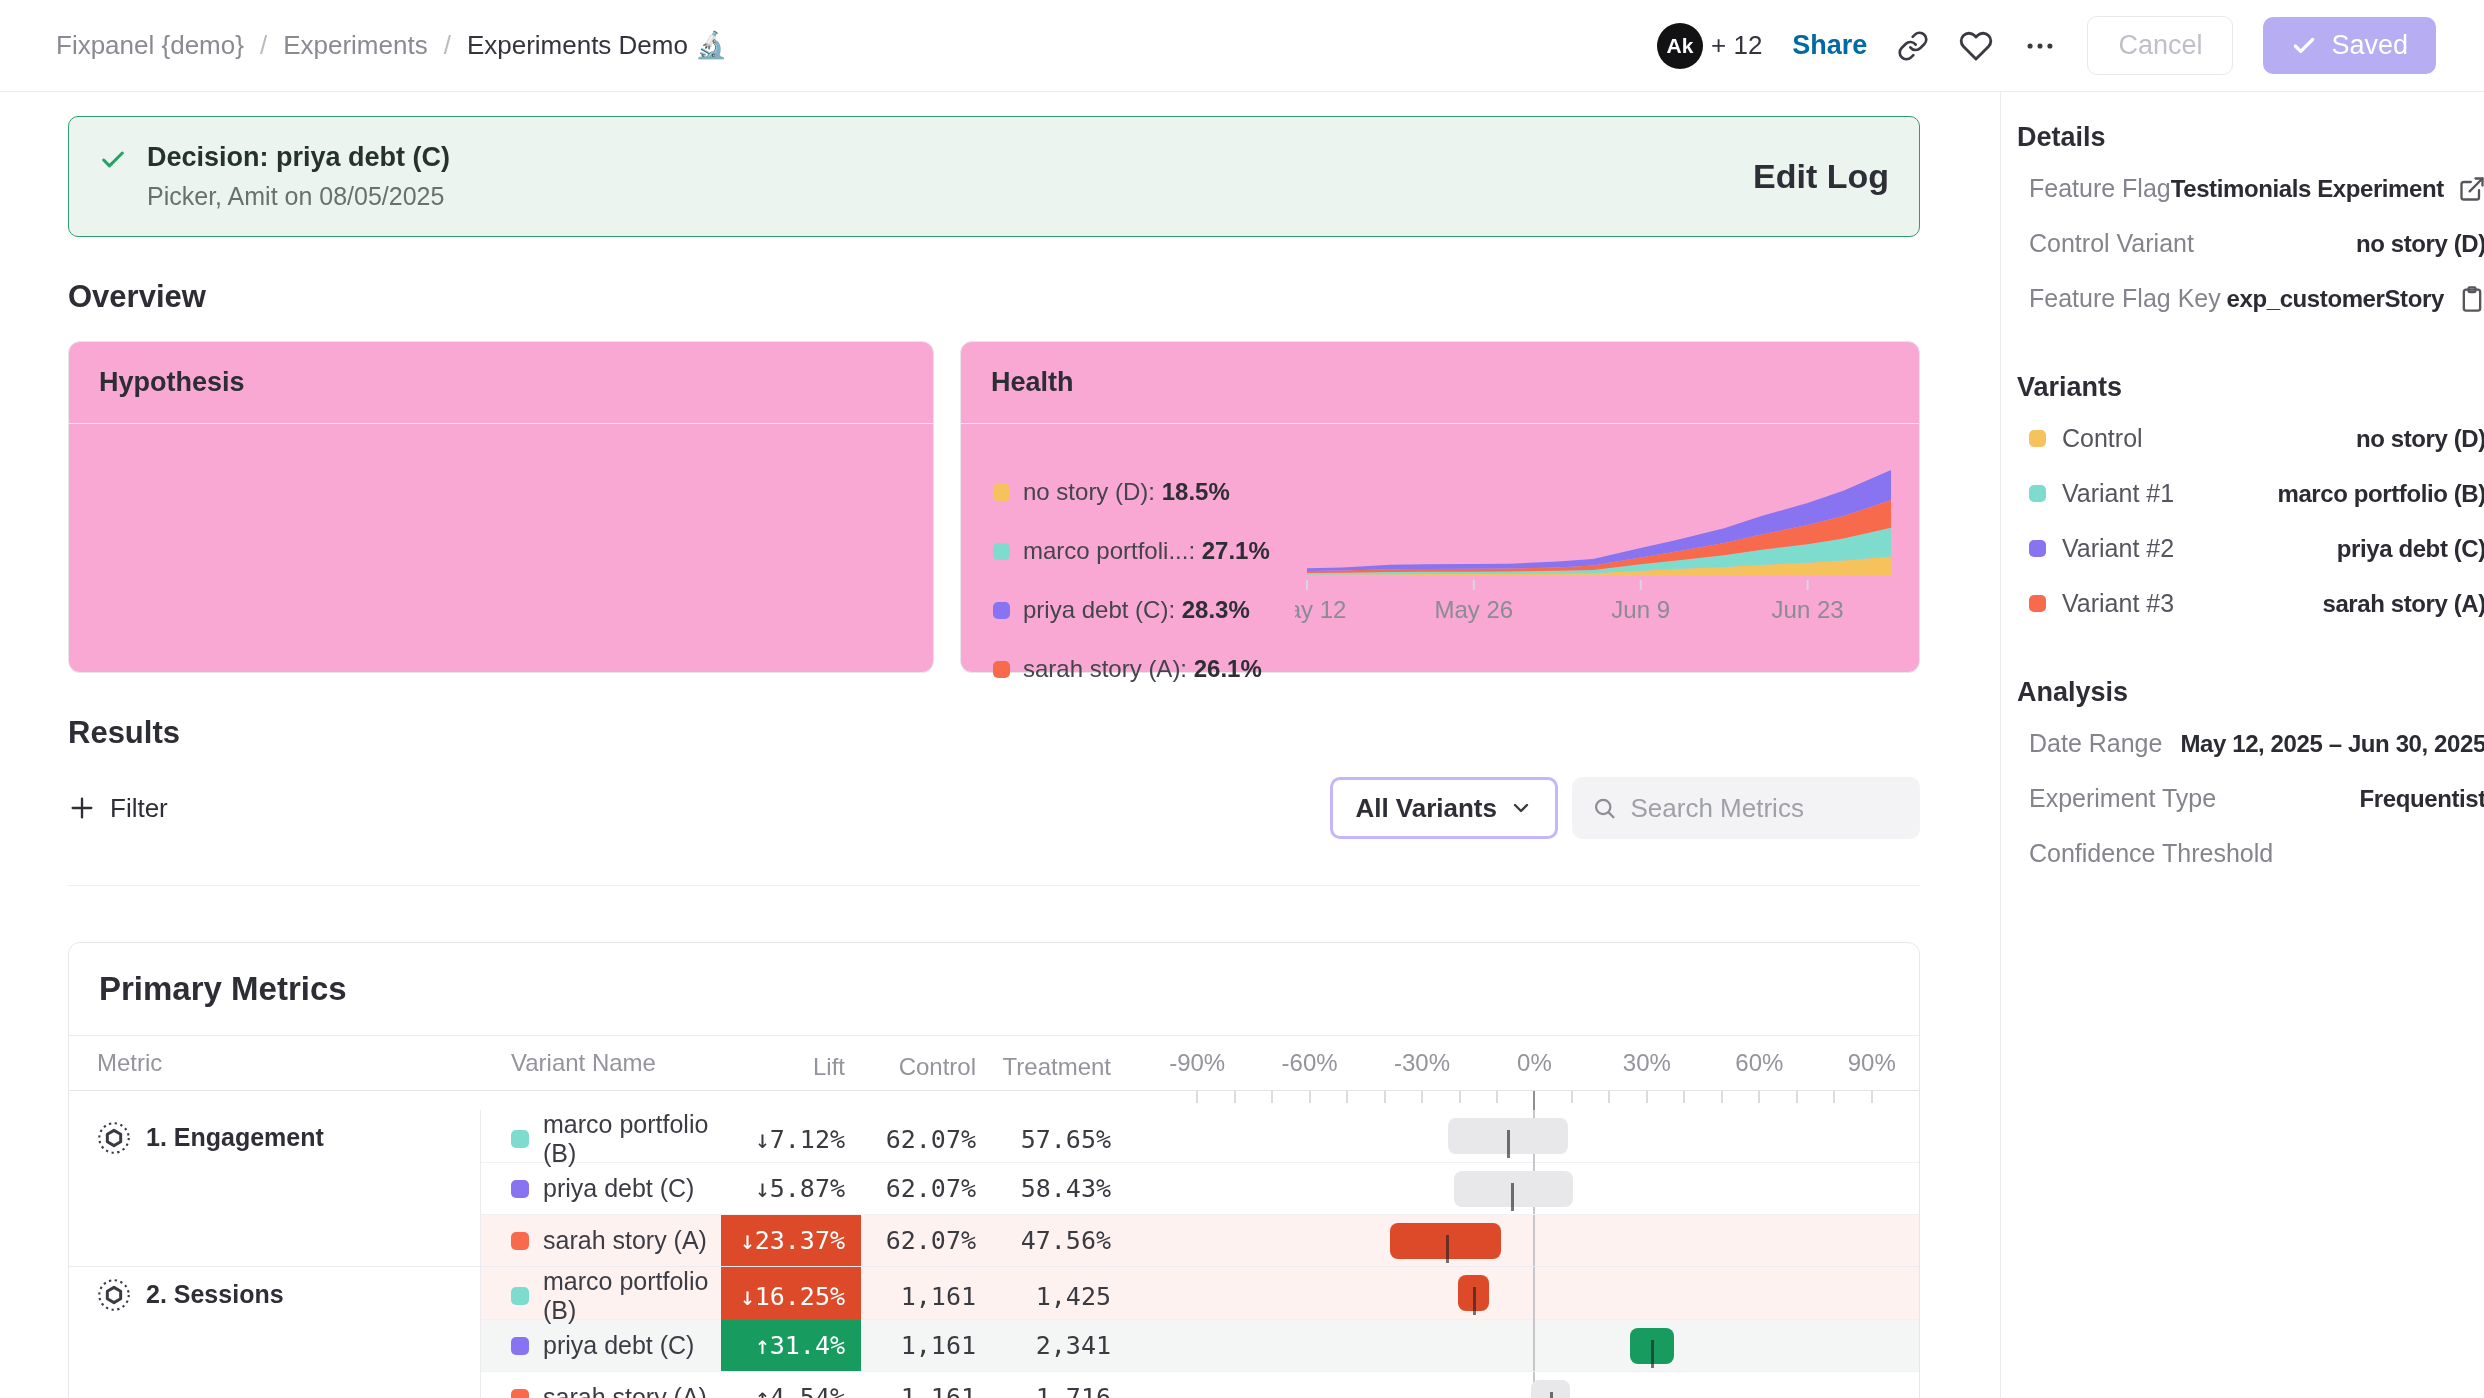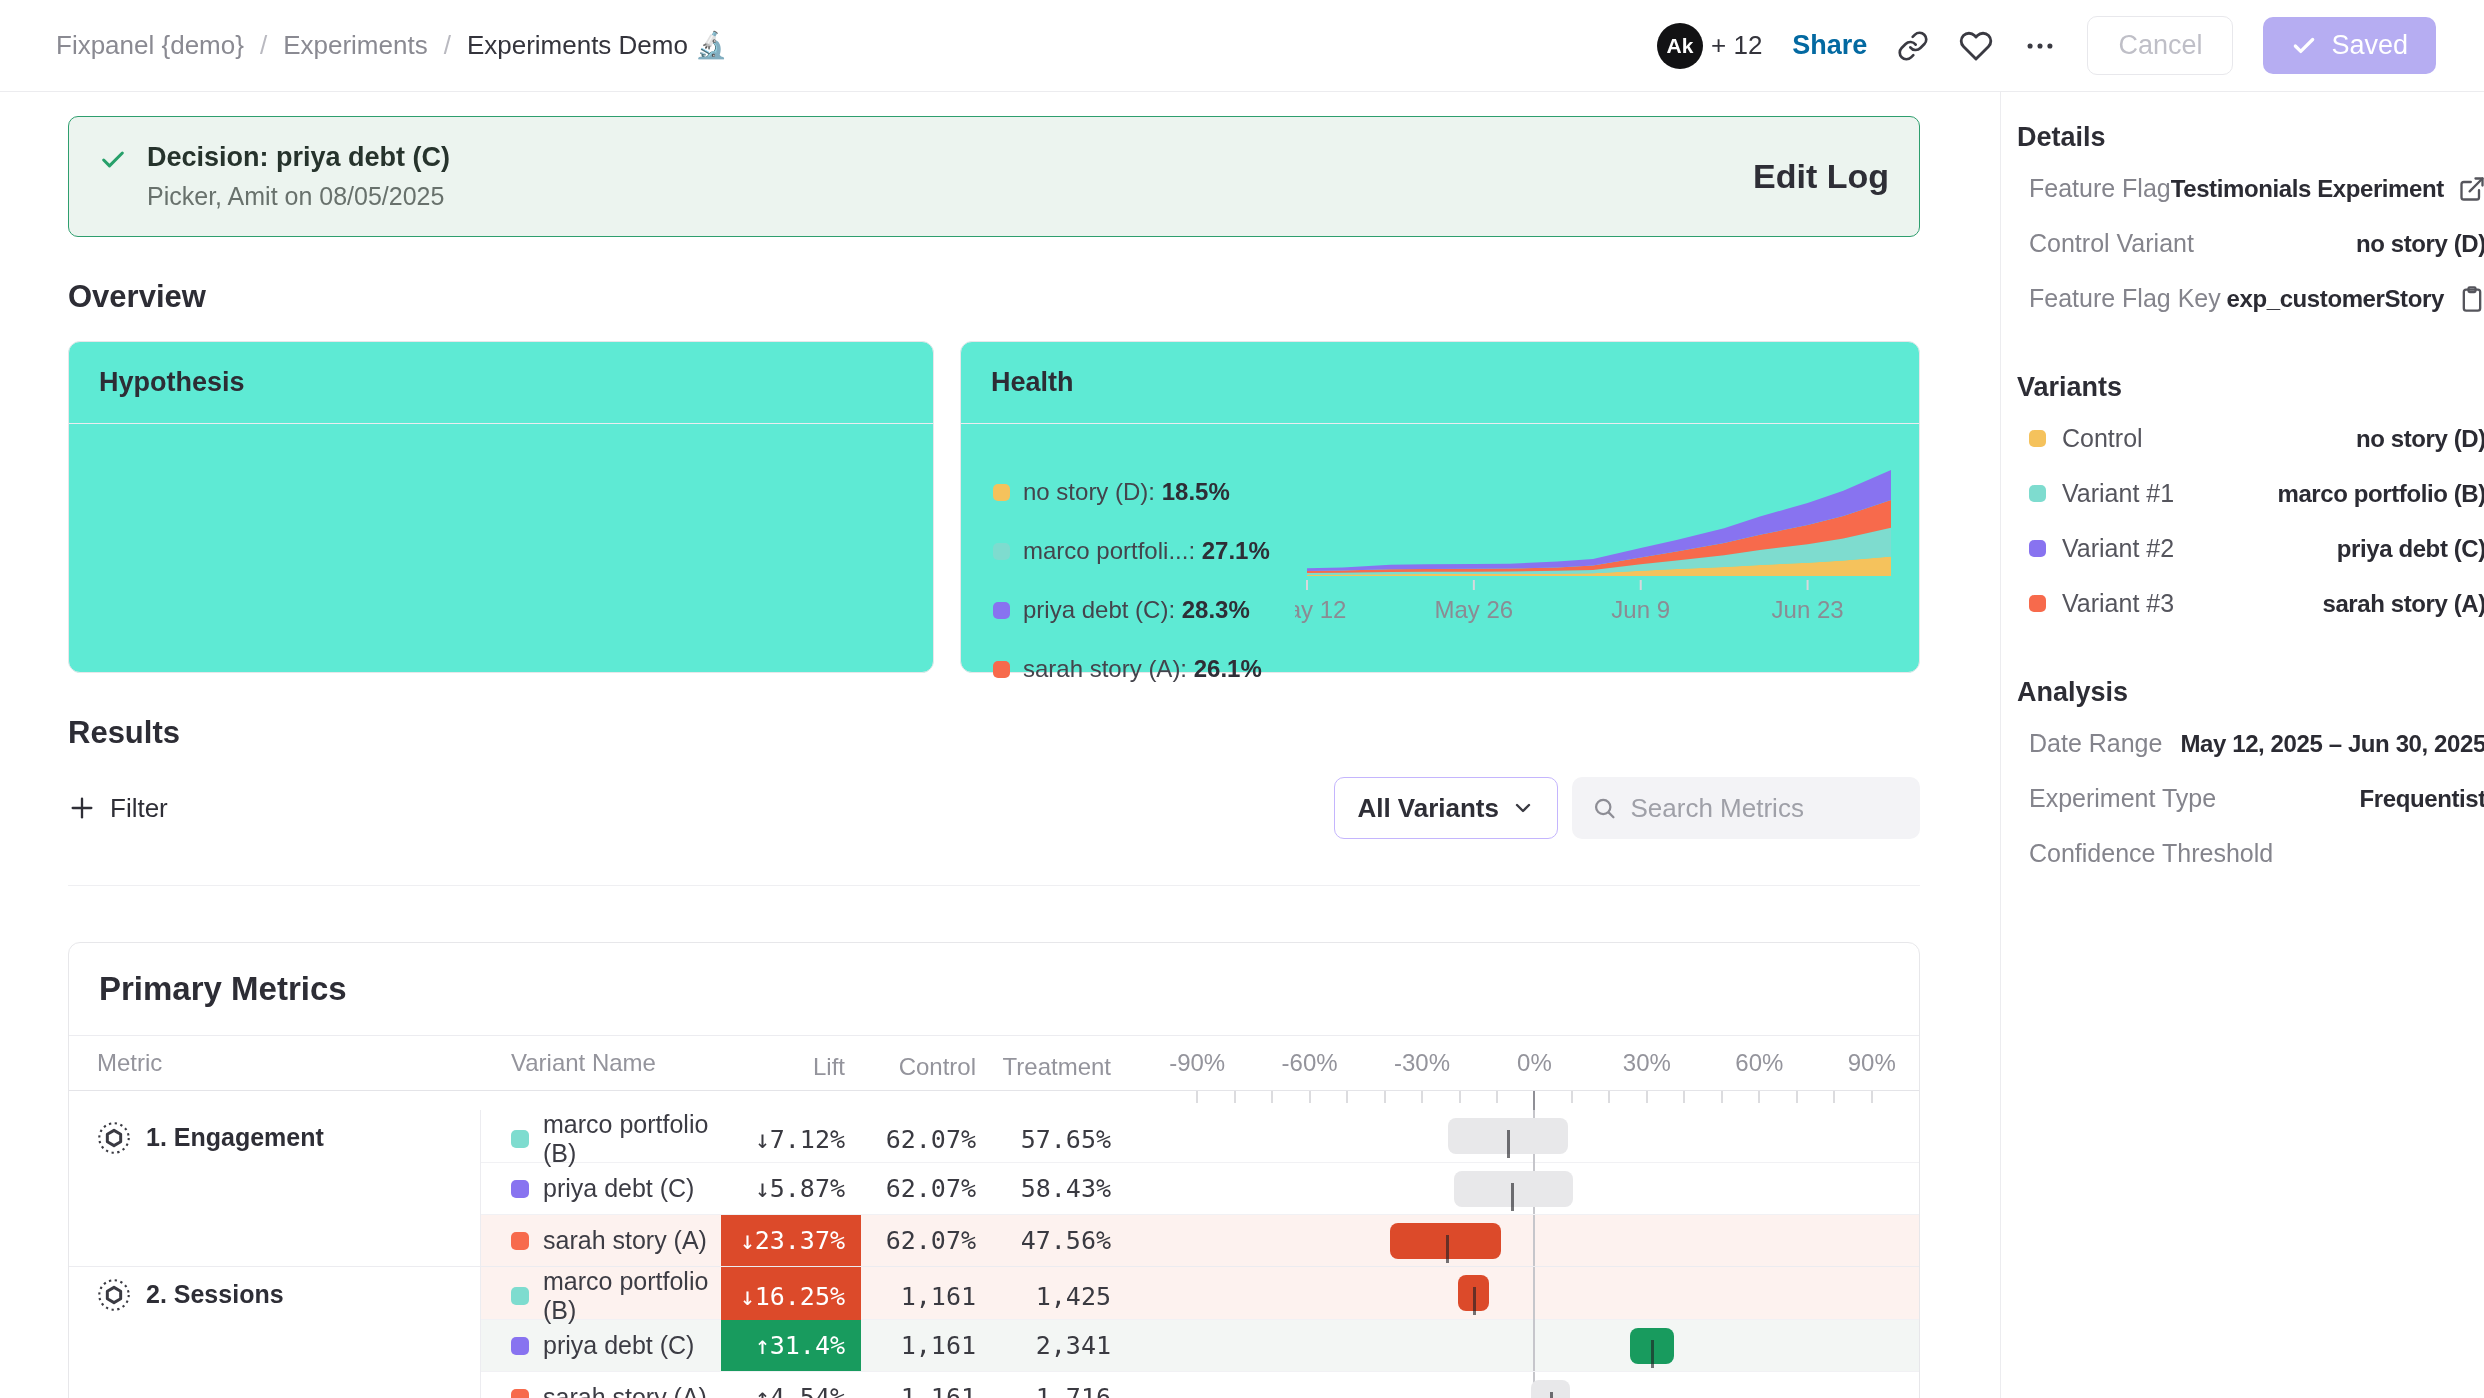--- a/index.html
+++ b/index.html
@@ -35,39 +35,39 @@
   .banner-check { margin-top:4px; align-self:flex-start; }
   .banner-text { margin-left:20px; }
   .banner-title { font-size:27px; font-weight:700; color:#26332c; }
   .banner-sub { font-size:25px; color:#68716c; margin-top:9px; }
   .banner-action { margin-left:auto; font-size:34px; font-weight:600; color:#2e2e36; cursor:pointer; }
 
   h2.section { font-size:31px; font-weight:700; color:#2d2d35; margin:42px 0 26px; }
 
   
   .cards-row { display:flex; gap:26px; }
-  .card { border:1px solid #e7e7ea; border-radius:12px; background:#5eead4; }
+  .card { border:1px solid #e7e7ea; border-radius:12px; background:#f9a8d4; }
   .card-h { height:332px; }
   .card-hypothesis { width:917px; }
   .card-health { flex:1; }
   .card-header { padding:25px 30px; font-size:27px; font-weight:700; color:#2d2d35;
     border-bottom:1px solid #ececf0; }
   .hyp-body { padding:30px; font-size:26px; line-height:1.45; color:#3a3a41; max-width:780px; }
   .health-body { display:flex; padding:34px 14px 10px 32px; }
   .legend { width:302px; display:flex; flex-direction:column; gap:31px; padding-top:20px; }
   .legend-item { display:flex; align-items:center; gap:13px; font-size:24px; color:#44444c; }
   .legend-item b { color:#2e2e36; }
   .swatch { width:17px; height:17px; border-radius:5px; flex:none; }
 
   
   .toolbar { display:flex; align-items:center; padding-bottom:46px; border-bottom:1px solid #efeff2; }
   .filter-btn { display:flex; align-items:center; gap:14px; font-size:26px; color:#2e2e36; cursor:pointer; }
   .toolbar-right { margin-left:auto; display:flex; gap:14px; }
   .dd-btn { display:flex; align-items:center; gap:12px; height:62px; padding:0 22px;
-    border:1px solid #c4b5fd; border-radius:10px; font-size:26px; font-weight:600;
+    border:3px solid #c4b5fd; border-radius:10px; font-size:26px; font-weight:600;
     color:#2e2e36; background:#fff; cursor:pointer; }
   .searchbox { display:flex; align-items:center; gap:14px; height:62px; width:348px;
     background:#f3f3f6; border-radius:10px; padding:0 20px; }
   .searchbox input { border:none; outline:none; background:transparent; font-size:26px;
     color:#3a3a42; width:100%; font-family:"Liberation Sans",sans-serif; }
   .searchbox input::placeholder { color:#9fa0a8; }
 
   
   .pm-card { margin-top:56px; border:1px solid #e7e7ea; border-radius:12px; overflow:hidden; }
   .pm-title { padding:27px 30px; font-size:33px; font-weight:700; color:#2d2d35;

